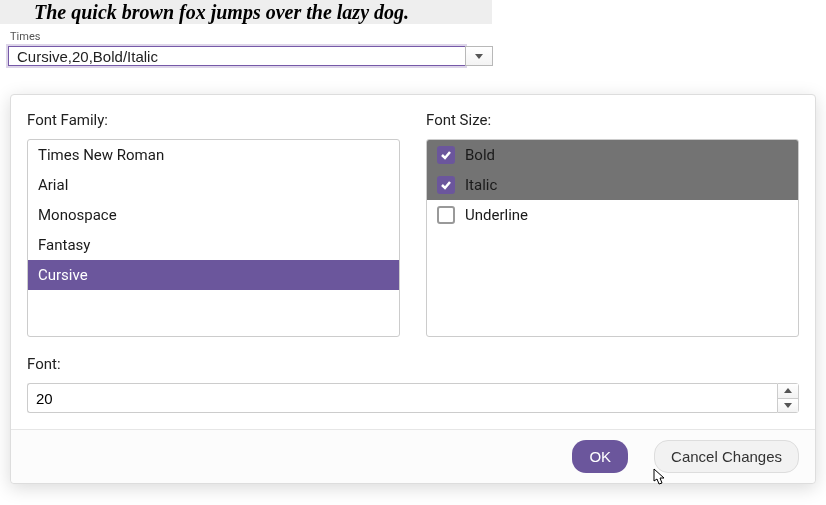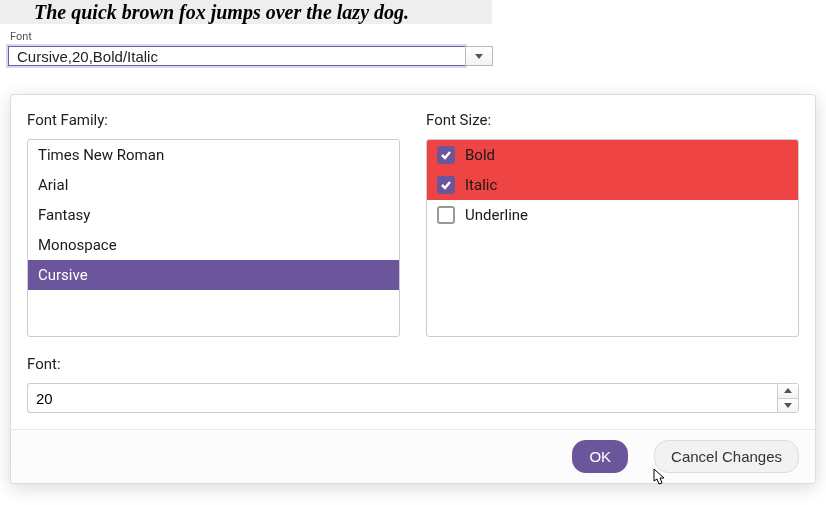--- a/index.html
+++ b/index.html
@@ -107,21 +107,21 @@
   }
   .style-item {
     display: flex;
     align-items: center;
     gap: 10px;
     padding: 6px 10px;
     font-size: 15px;
     cursor: pointer;
   }
   .style-item.checked {
-    background: #ef4444;
+    background: #737373;
   }
   .chk {
     width: 18px; height: 18px;
     border: 2px solid #999;
     border-radius: 3px;
     display: flex;
     align-items: center;
     justify-content: center;
     background: #fff;
   }
@@ -202,38 +202,38 @@
     pointer-events: none;
   }
 </style>
 </head>
 <body>
 
 <div class="preview-strip">
   <span class="preview-text">The quick brown fox jumps over the lazy dog.</span>
 </div>
 
-<div class="field-label">Font</div>
+<div class="field-label">Times</div>
 
 <div class="combo">
   <input class="combo-input" value="Cursive,20,Bold/Italic" style="">
   <div class="combo-btn">
     <div class="caret"></div>
   </div>
 </div>
 
 <div class="popup">
   <div class="cols">
     <div class="col">
       <div class="col-label">Font Family:</div>
       <div class="listbox" id="family-list">
           <div class="list-item">Times New Roman</div>
           <div class="list-item">Arial</div>
+          <div class="list-item">Monospace</div>
           <div class="list-item">Fantasy</div>
-          <div class="list-item">Monospace</div>
           <div class="list-item selected">Cursive</div>
         </div>
     </div>
     <div class="col">
       <div class="col-label">Font Size:</div>
       <div class="style-list" id="style-list">
           <div class="style-item checked">
             <div class="chk">
               <svg viewBox="0 0 12 12">
                 <path d="M2 6 L5 9 L10 3"></path>

